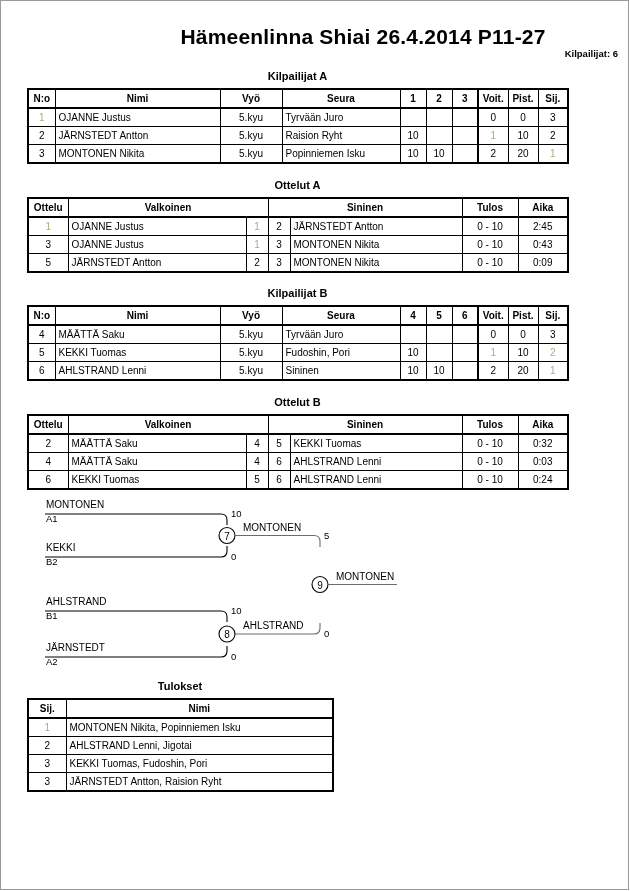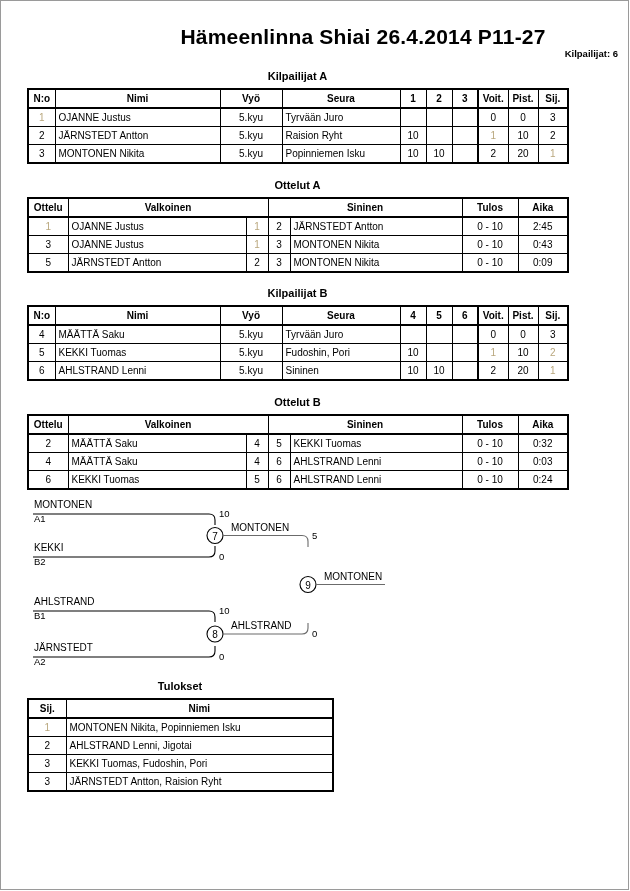--- a/index.html
+++ b/index.html
@@ -90,21 +90,21 @@
 
   
   .sep-left { border-left: 2px solid #000 !important; }
 
   
   .faint { color: #b9a77d; }
 
   
   .bracket {
     position: absolute;
-    left: 0;
+    left: 12px;
     top: 495px;
     width: 600px;
     height: 185px;
   }
   .bracket svg { display: block; }
   .bk-label {
     font-family: "Liberation Sans", sans-serif;
     font-size: 10px;
     fill: #000;
   }

